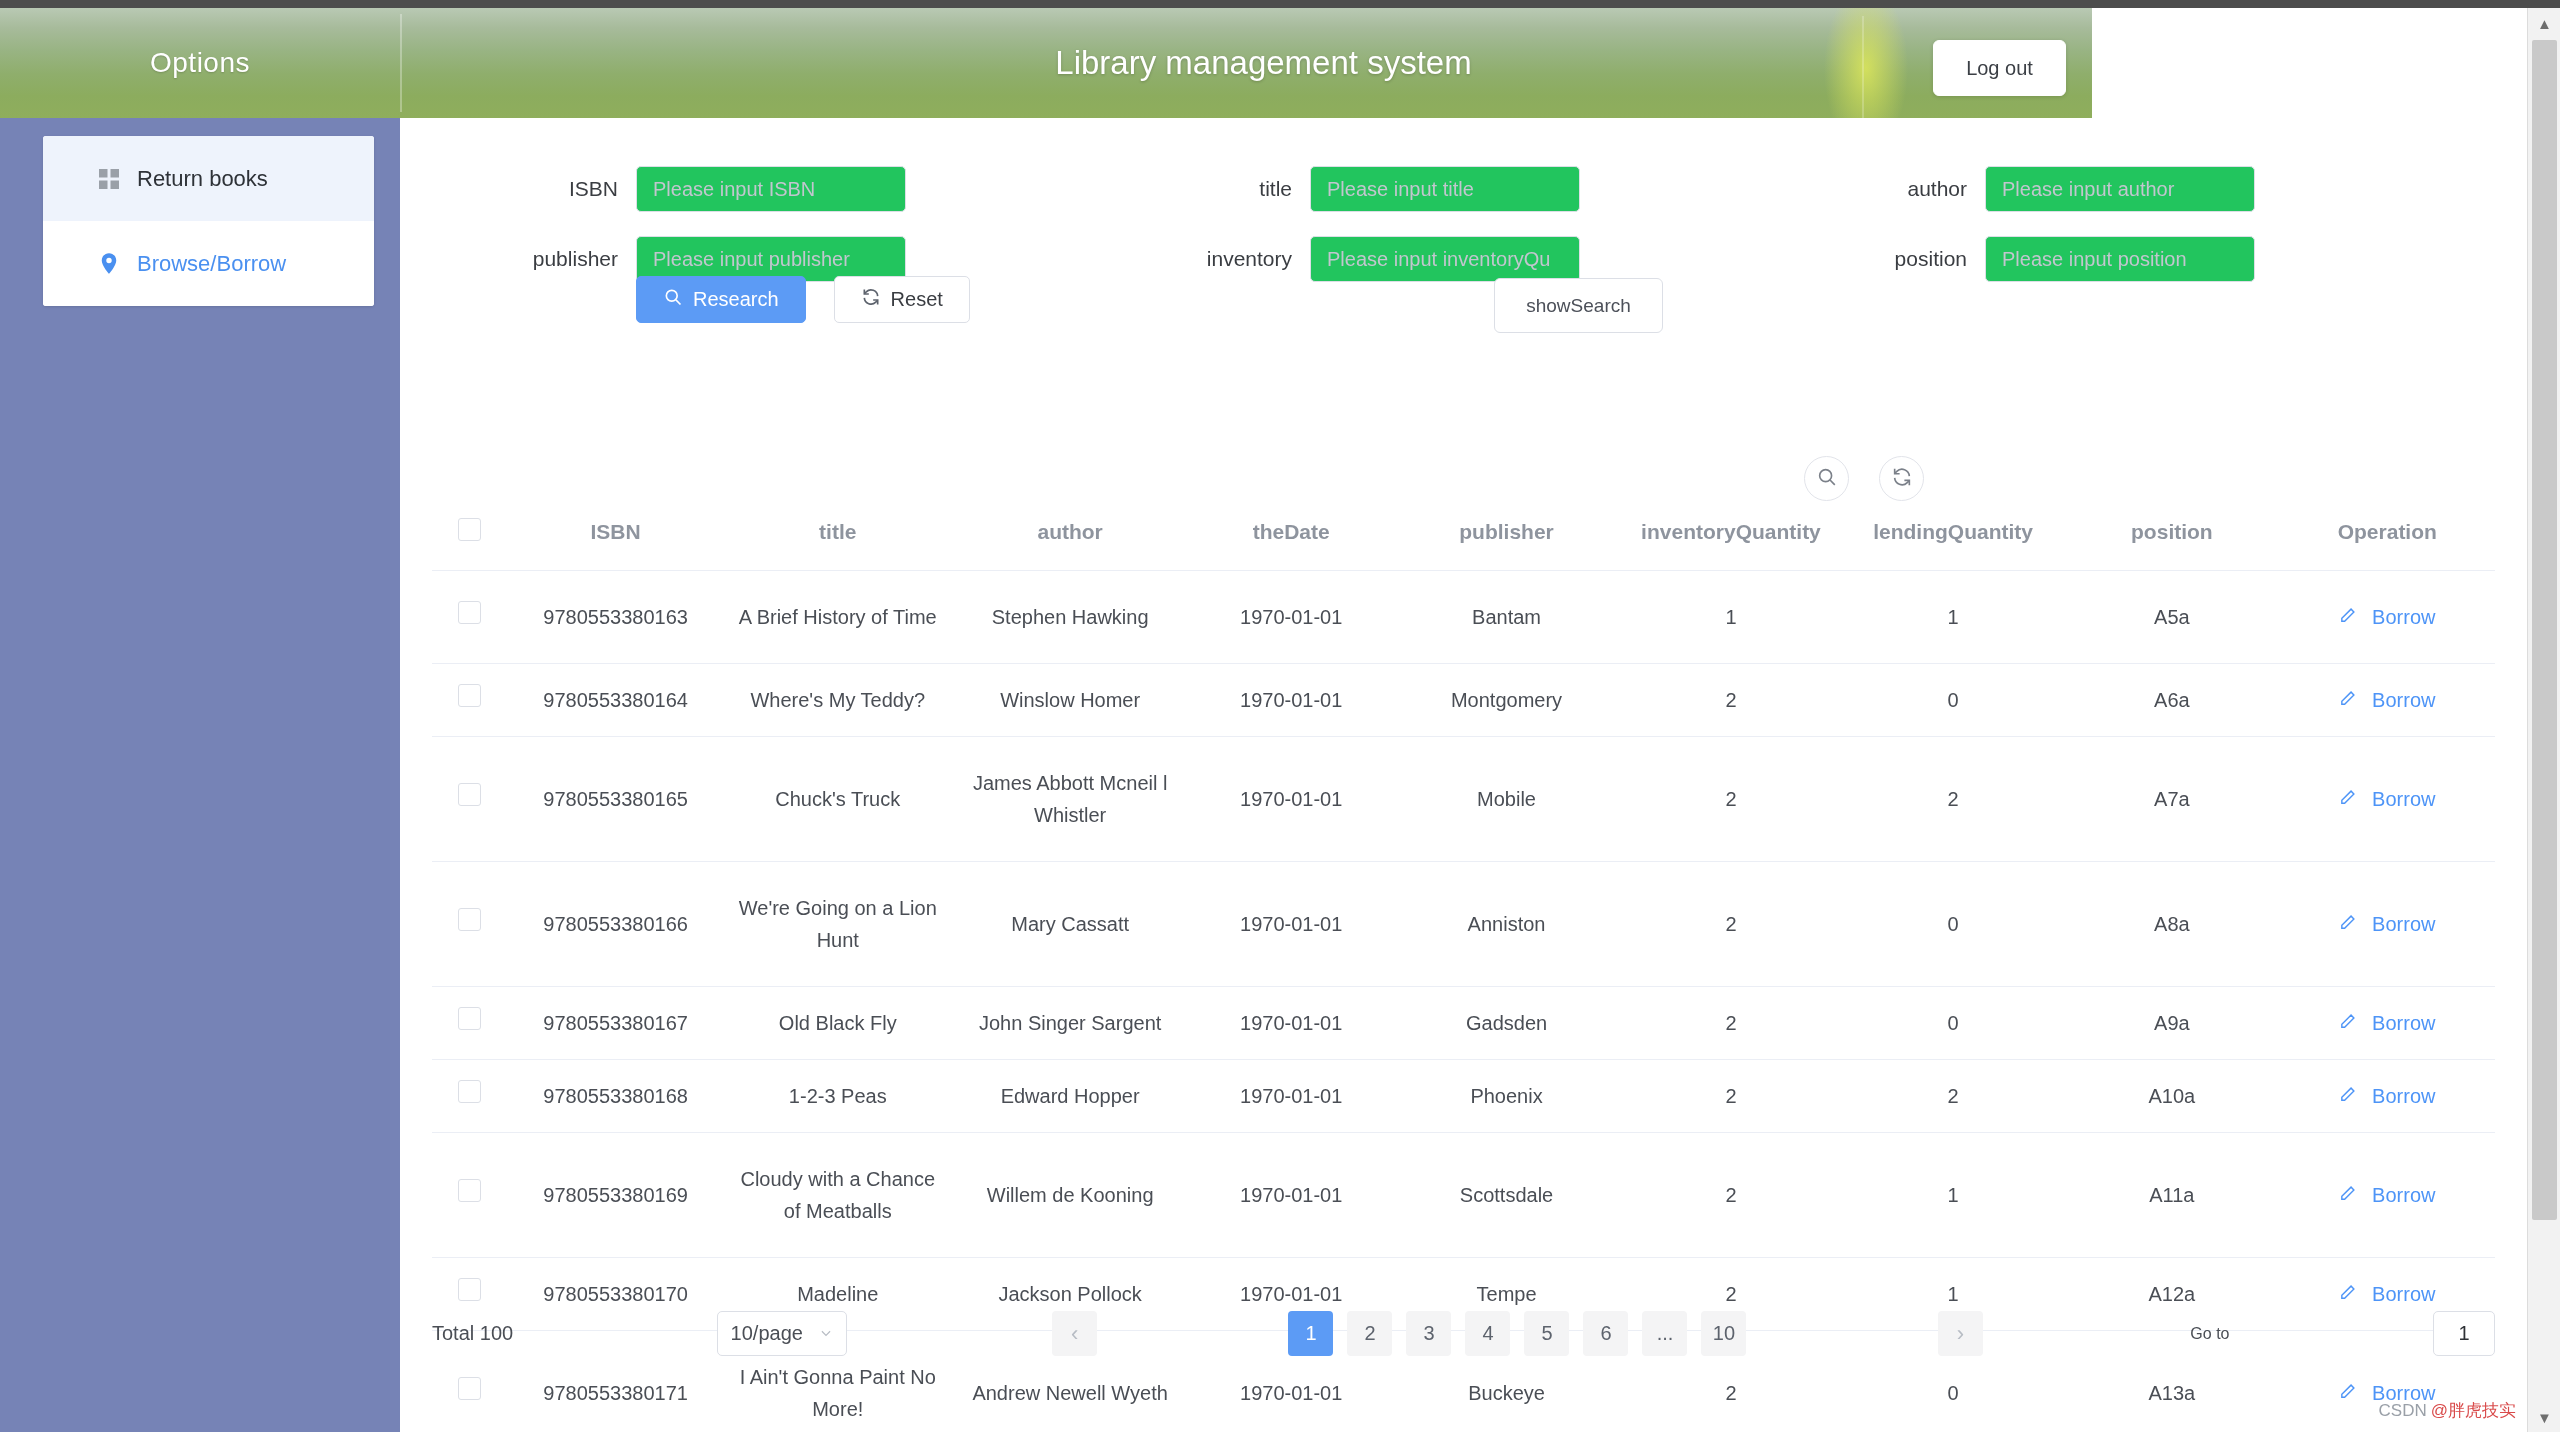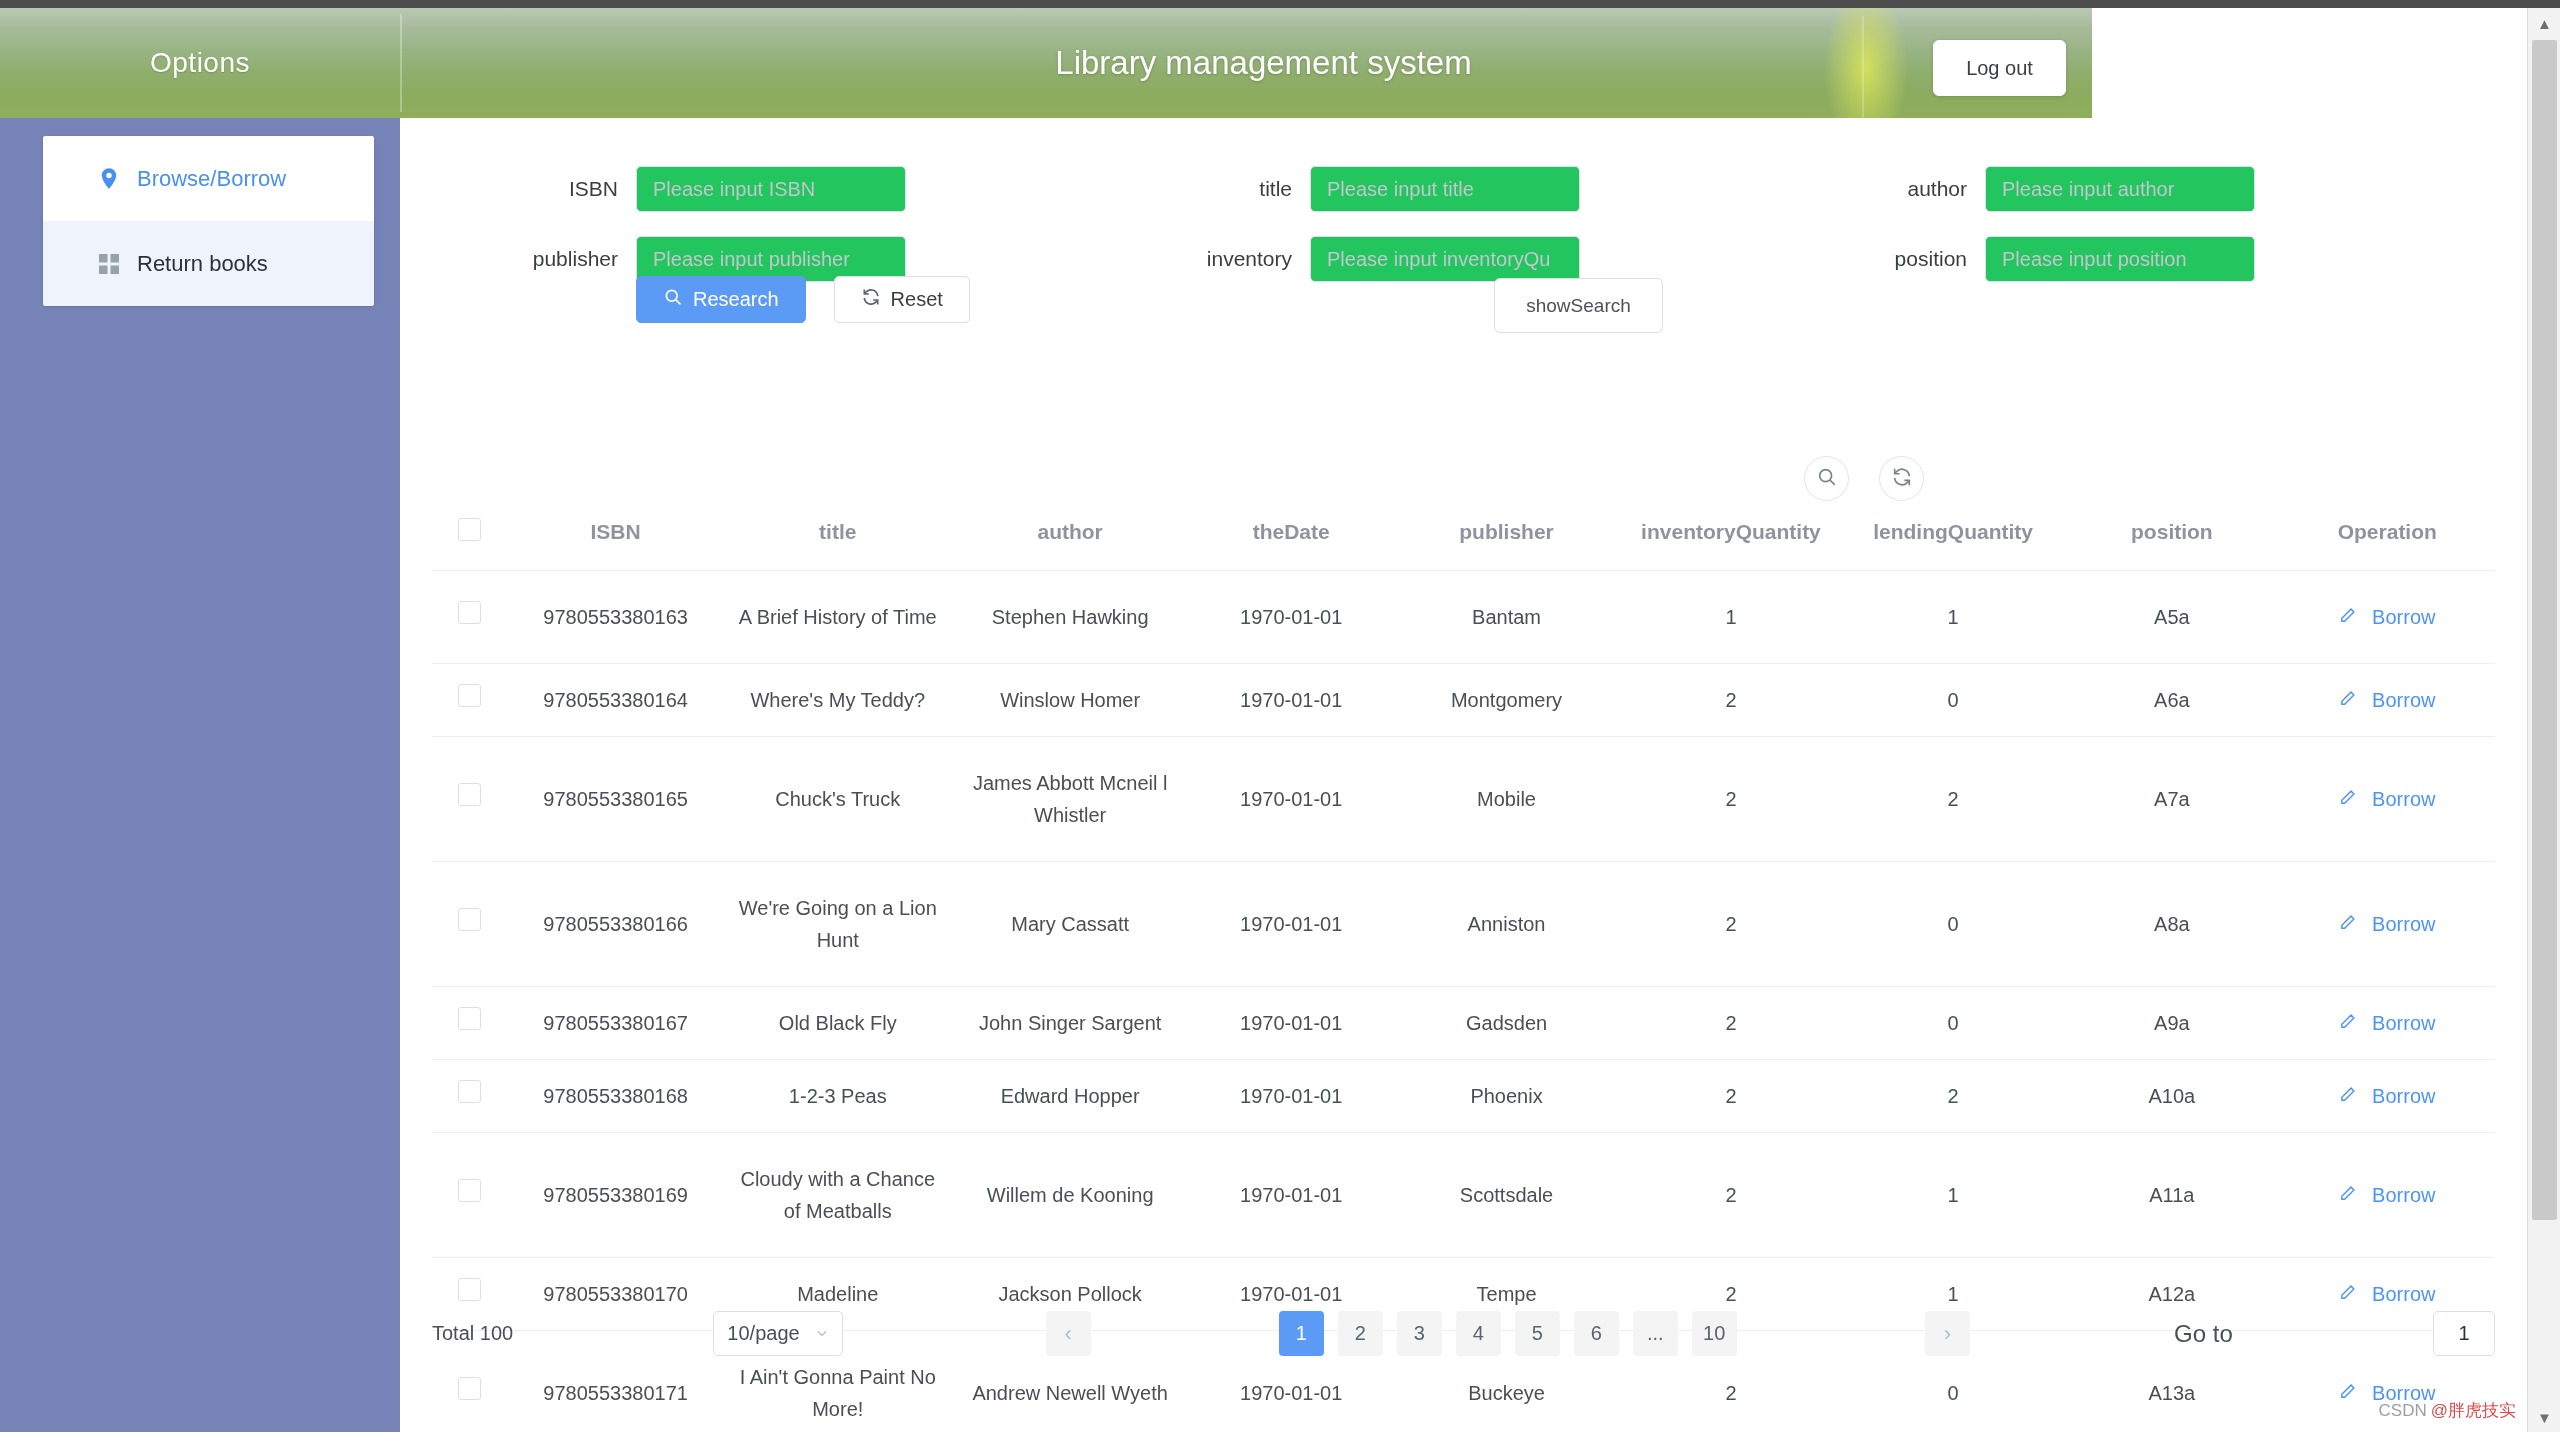--- a/index.html
+++ b/index.html
@@ -213,21 +213,21 @@
   }
   .pg {
     min-width: 45px; height: 45px;
     background: #f4f4f5; border-radius: 4px;
     font-size: 20px; color: #5d636d;
     display: flex; align-items: center; justify-content: center;
     cursor: pointer; padding: 0 9px;
   }
   .pg.active { background: #5c9bf5; color: #ffffff; }
   .pg.arrow { color: #b7bcc4; font-size: 22px; }
-  .pager-goto { font-size: 24px; color: #4a4e55; margin-left: 16px; }
+  .pager-goto { font-size: 16px; color: #4a4e55; margin-left: 16px; }
   .goto-input {
     width: 62px; height: 45px; margin-left: 12px;
     border: 1px solid #dcdfe6; border-radius: 5px;
     text-align: center; font-size: 20px; color: #2f3236;
     outline: none; font-family: "Liberation Sans", sans-serif;
   }
   
   .scrollbar {
     position: absolute; right: 0; top: 8px;
     width: 33px; height: 1424px;
@@ -261,41 +261,41 @@
 
   <div class="header">
     <div class="header-options">Options</div>
     <div class="header-divider"></div>
     <div class="header-title">Library management system</div>
     <div class="logout-btn">Log out</div>
   </div>
 
   <div class="sidebar">
     <div class="menu-card">
-      <div class="menu-row">
-        <div class="menu-item active">
-          <span class="menu-icon">
-            <svg width="26" height="26" viewBox="0 0 24 24">
-                <path d="M12 2C8.3 2 5.3 5 5.3 8.7c0 4.9 6.7 12.3 6.7 12.3s6.7-7.4 6.7-12.3C18.7 5 15.7 2 12 2zm0 9.2a2.5 2.5 0 1 1 0-5 2.5 2.5 0 0 1 0 5z" fill="#4a90f0"></path>
-              </svg>
-          </span>
-          <span>Browse/Borrow</span>
-        </div>
-      </div>
       <div class="menu-row">
         <div class="menu-item plain">
           <span class="menu-icon">
             <svg width="24" height="24" viewBox="0 0 24 24">
               <rect x="2" y="2" width="8.5" height="8.5" fill="#9aa0a8"></rect>
               <rect x="13.5" y="2" width="8.5" height="8.5" fill="#9aa0a8"></rect>
               <rect x="2" y="13.5" width="8.5" height="8.5" fill="#9aa0a8"></rect>
               <rect x="13.5" y="13.5" width="8.5" height="8.5" fill="#9aa0a8"></rect>
             </svg>
           </span>
           <span>Return books</span>
+        </div>
+      </div>
+      <div class="menu-row">
+        <div class="menu-item active">
+          <span class="menu-icon">
+            <svg width="26" height="26" viewBox="0 0 24 24">
+                <path d="M12 2C8.3 2 5.3 5 5.3 8.7c0 4.9 6.7 12.3 6.7 12.3s6.7-7.4 6.7-12.3C18.7 5 15.7 2 12 2zm0 9.2a2.5 2.5 0 1 1 0-5 2.5 2.5 0 0 1 0 5z" fill="#4a90f0"></path>
+              </svg>
+          </span>
+          <span>Browse/Borrow</span>
         </div>
       </div>
     </div>
   </div>
 
   <div class="main">
 
     <div class="form-area">
 
       <div class="field" style="left:126px; top:48px;">

